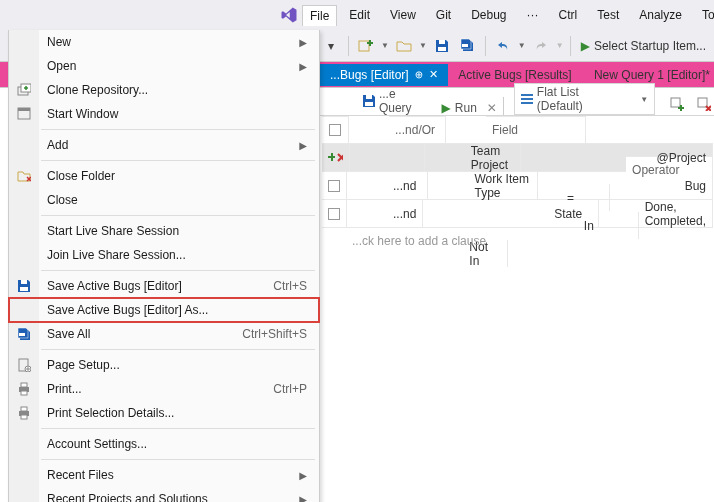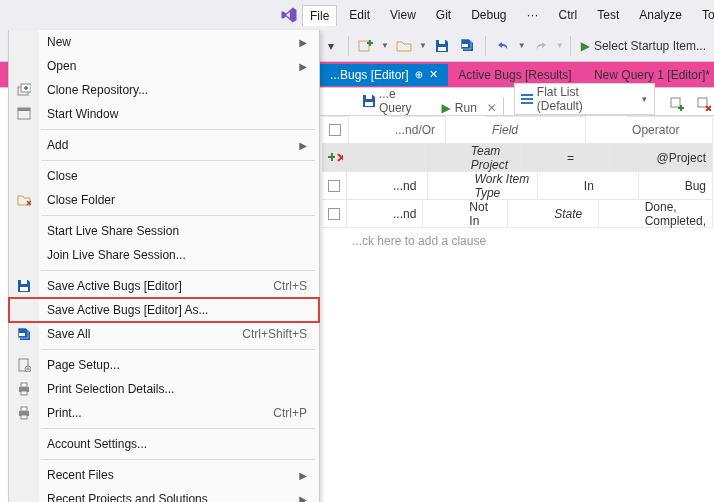--- a/index.html
+++ b/index.html
@@ -22,21 +22,21 @@
   .qbar .sep { width:1px; height:18px; background:#ccc;}
   .qbar .rbtn { display:flex; align-items:center; gap:4px; padding:0 4px;}
   .qbar .play { color:#388a34;}
   .qbar .xgray { color:#888;}
   .flatlist { display:flex; align-items:center; gap:4px; border:1px solid #d6d6d6; padding:1px 6px; background:#fff; margin-left:4px;}
   .flatlist .sq { display:inline-flex; }
   .query-grid { position:absolute; left:322px; right:1px; top:116px; }
   .qrow { display:flex; height:28px; align-items:flex-start; border-bottom:1px solid #e8e8e8;gap:40px;}
   .qhead .qcell { color:#666; background:#fff; border-top:1px solid #e8e8e8;}
   .qcell { padding:0 6px; border-right:1px solid #e8e8e8; height:100%; display:flex; align-items:center;}
-  .c1{width:28px;justify-content:center;} .c2{width:60px;} .c3{width:106px;font-style:italic;} .c4{width:92px;} .c5{flex:1;}
+  .c1{width:28px;justify-content:center;} .c2{width:60px;} .c3{width:106px;} .c4{width:92px;margin-top:40px;} .c5{flex:1;}
   .checkbox{width:12px;height:12px;border:1px solid #999;}
   .tiny-icons{display:flex;gap:2px;justify-content:center;width:100%;}
   .clickhint{color:#999;padding:6px 0 6px 30px;}
   .filemenu { position:absolute; left:8px; top:30px; width:312px; background:#fafafa; border:1px solid #ccc; box-shadow:2px 2px 4px rgba(0,0,0,0.15); border-top:none;}
   .filemenu .gutter{position:absolute;left:0;top:0;bottom:0;width:30px;background:#f0f0f0;border-right:0;}
   .fm-item { position:relative; display:flex; align-items:center; height:24px; padding-left:38px; padding-right:12px;}
   .fm-item .label{flex:1; color:#1b1b1b;}
   .fm-item .shortcut{color:#666;}
   .fm-item .arrow{color:#666; font-size:10px;}
   .fm-item .icon{position:absolute;left:6px;width:18px;height:18px;display:flex;align-items:center;justify-content:center;}
@@ -245,30 +245,30 @@
         </span>
         <span class="label">Start Window</span>
       </div>
       <div class="fm-sep"></div>
       <div class="fm-item">
         <span class="label">Add</span>
         <span class="arrow">▶</span>
       </div>
       <div class="fm-sep"></div>
       <div class="fm-item">
-        <span class="label">Close</span>
-      </div>
-      <div class="fm-item">
         <span class="icon">
           <svg width="14" height="14">
             <path d="M1 3h5l1 2h6v7H1z" fill="none" stroke="#c9a94a"></path>
             <path d="M10 8l4 4M14 8l-4 4" stroke="#c33" stroke-width="1.5"></path>
           </svg>
         </span>
         <span class="label">Close Folder</span>
+      </div>
+      <div class="fm-item">
+        <span class="label">Close</span>
       </div>
       <div class="fm-sep"></div>
       <div class="fm-item">
         <span class="label">Start Live Share Session</span>
       </div>
       <div class="fm-item">
         <span class="label">Join Live Share Session...</span>
       </div>
       <div class="fm-sep"></div>
       <div class="fm-item">
@@ -308,32 +308,32 @@
         <span class="label">Page Setup...</span>
       </div>
       <div class="fm-item">
         <span class="icon">
           <svg width="14" height="14">
             <rect x="2" y="5" width="10" height="5" fill="#888"></rect>
             <rect x="4" y="1" width="6" height="4" fill="#fff" stroke="#888"></rect>
             <rect x="4" y="9" width="6" height="4" fill="#fff" stroke="#888"></rect>
           </svg>
         </span>
-        <span class="label">Print Selection Details...</span>
+        <span class="label">Print...</span>
+        <span class="shortcut">Ctrl+P</span>
       </div>
       <div class="fm-item">
         <span class="icon">
           <svg width="14" height="14">
             <rect x="2" y="5" width="10" height="5" fill="#888"></rect>
             <rect x="4" y="1" width="6" height="4" fill="#fff" stroke="#888"></rect>
             <rect x="4" y="9" width="6" height="4" fill="#fff" stroke="#888"></rect>
           </svg>
         </span>
-        <span class="label">Print...</span>
-        <span class="shortcut">Ctrl+P</span>
+        <span class="label">Print Selection Details...</span>
       </div>
       <div class="fm-sep"></div>
       <div class="fm-item">
         <span class="label">Account Settings...</span>
       </div>
       <div class="fm-sep"></div>
       <div class="fm-item">
         <span class="label">Recent Files</span>
         <span class="arrow">▶</span>
       </div>

